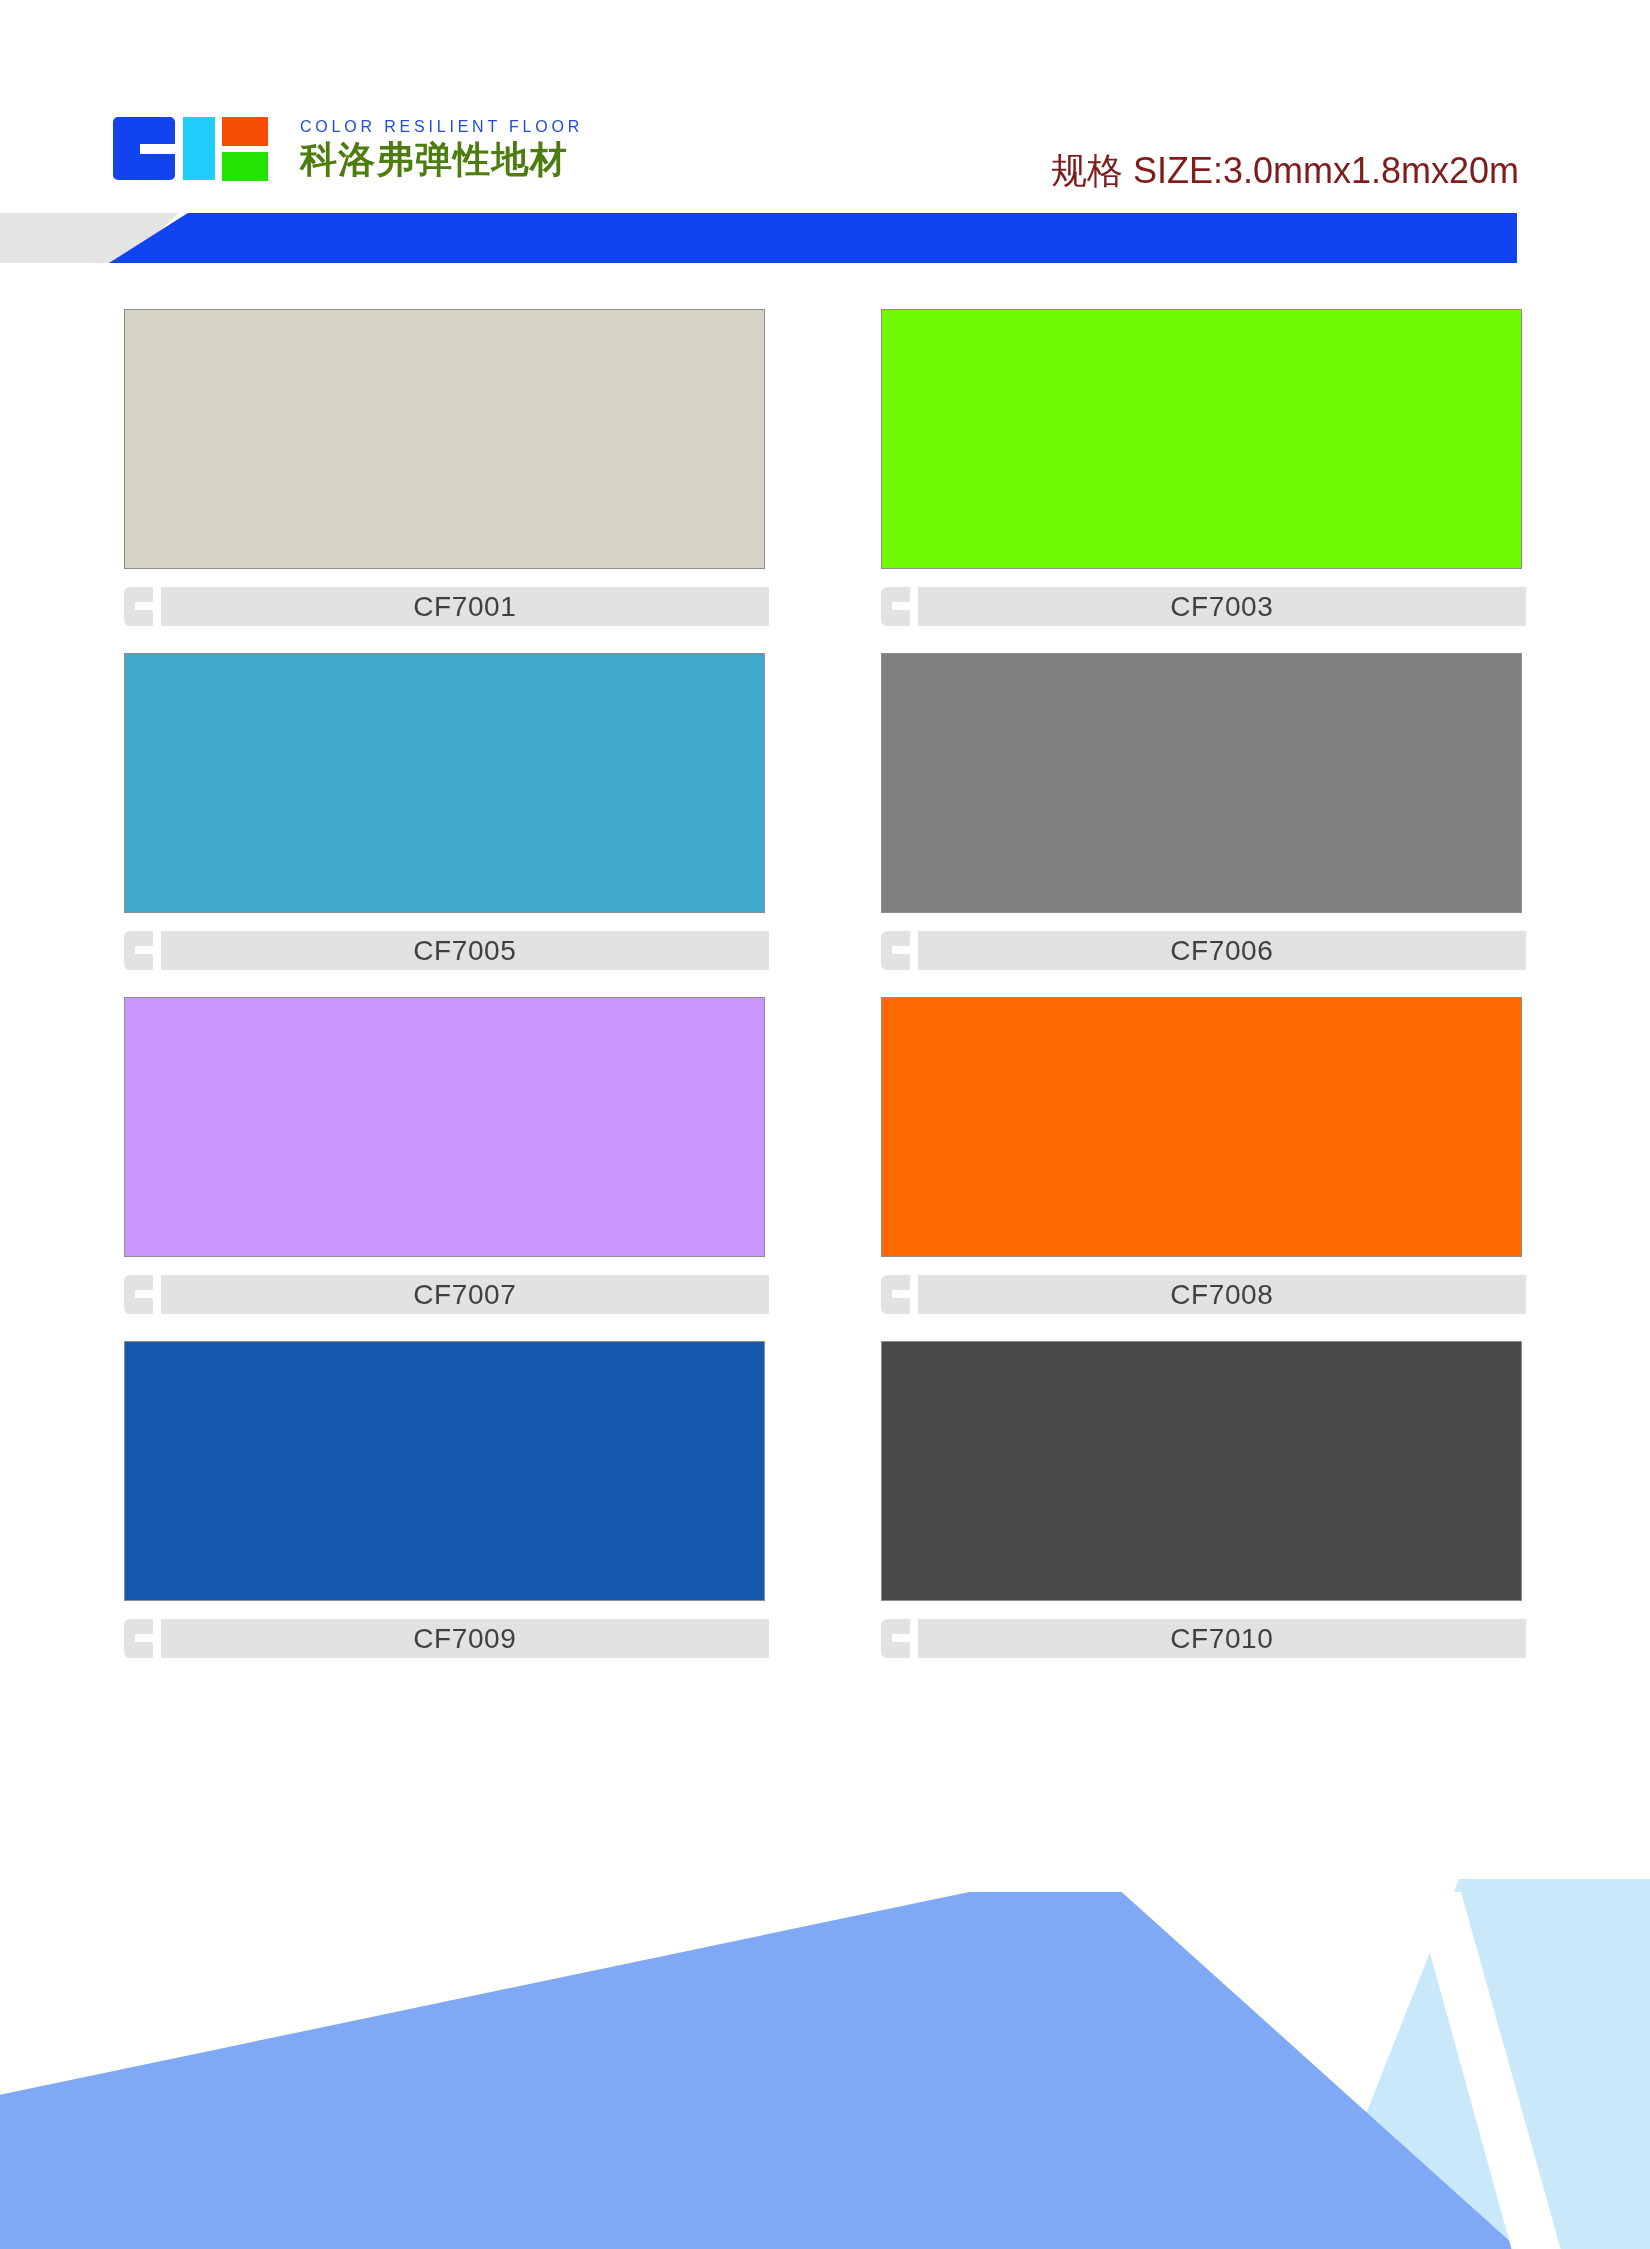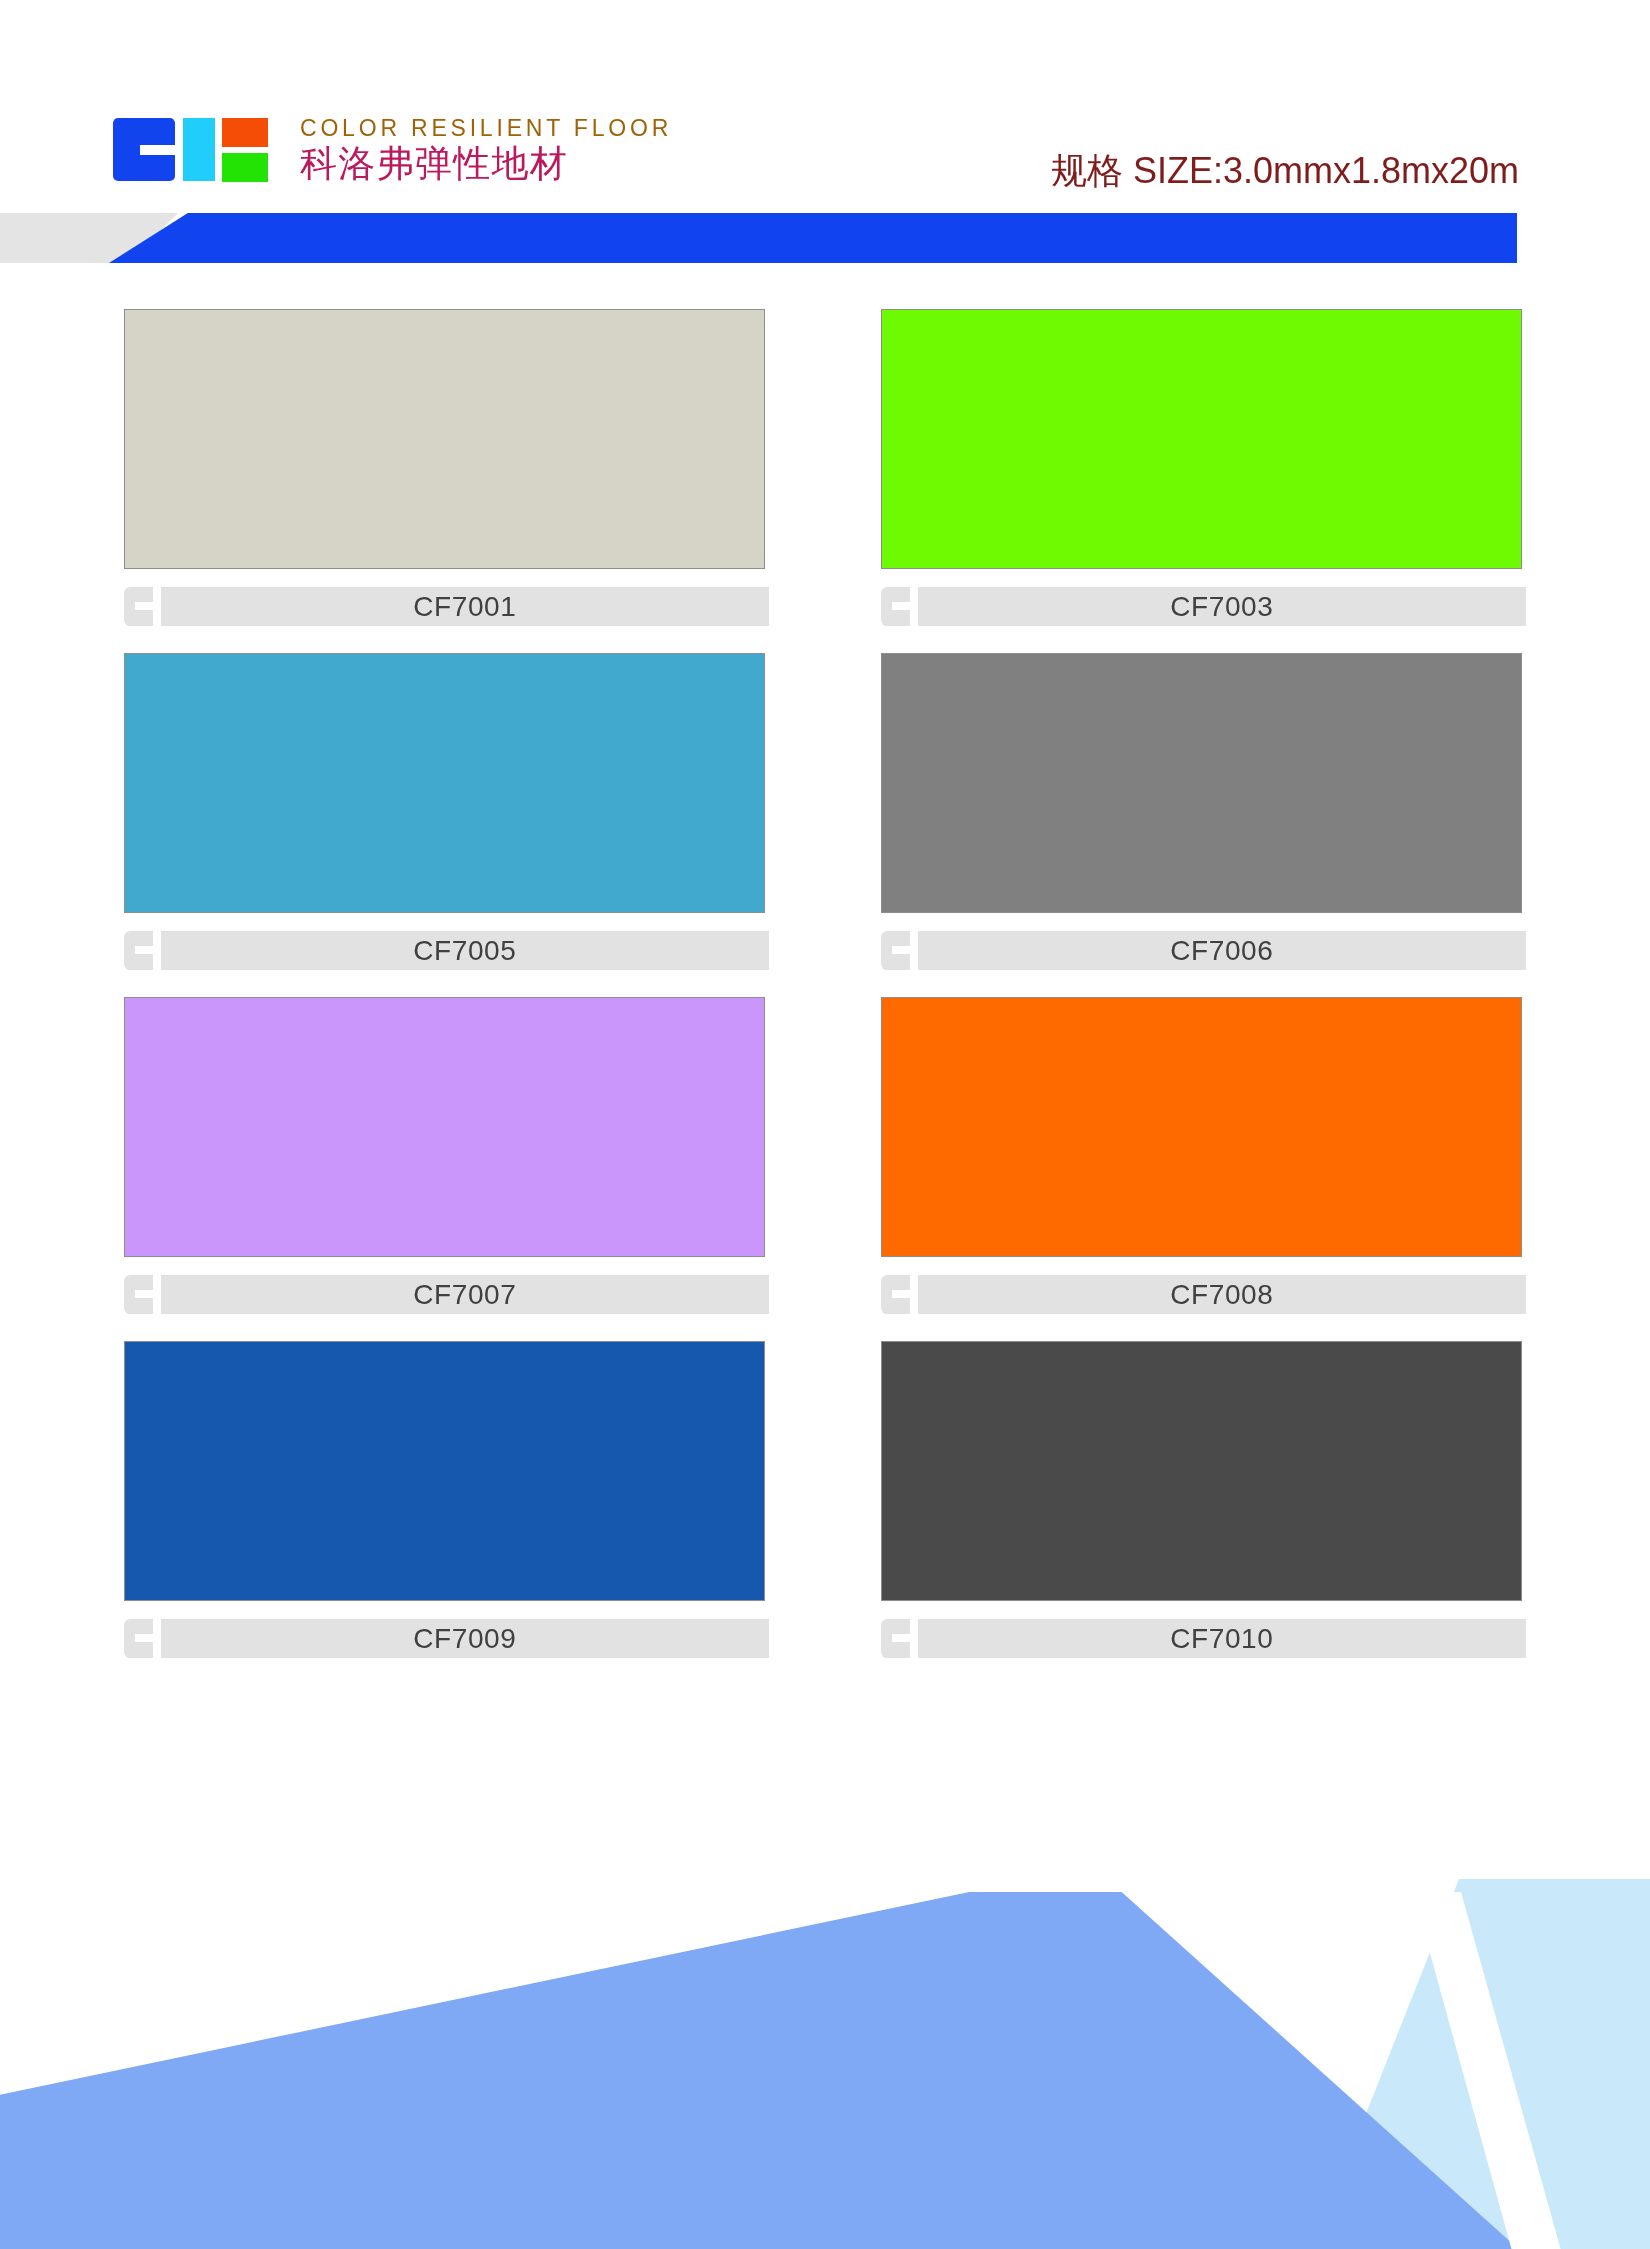--- a/index.html
+++ b/index.html
@@ -109,32 +109,32 @@
     height: 28.6px;
     background: #22e304;
   }
   .logo-text {
     margin-left: 19px;
     display: flex;
     flex-direction: column;
     justify-content: center;
   }
   .logo-en {
-    color: #a16207;
-    font-size: 23px;
+    color: #1d4ed8;
+    font-size: 16px;
     letter-spacing: 3.8px;
     font-weight: 500;
     line-height: 1;
     margin-bottom: 5.1px;
     font-family: "Liberation Sans", sans-serif;
   }
   .logo-cn {
-    color: #be185d;
+    color: #4d7c0f;
     font-size: 37px;
-    font-weight: 400;
+    font-weight: 700;
     letter-spacing: 1.3px;
     line-height: 1;
     font-family: "DejaVu Sans", sans-serif;
   }
   .size-text {
     position: absolute;
     right: 132px;
     top: 147px;
     font-size: 36px;
     color: #7f1d1d;

